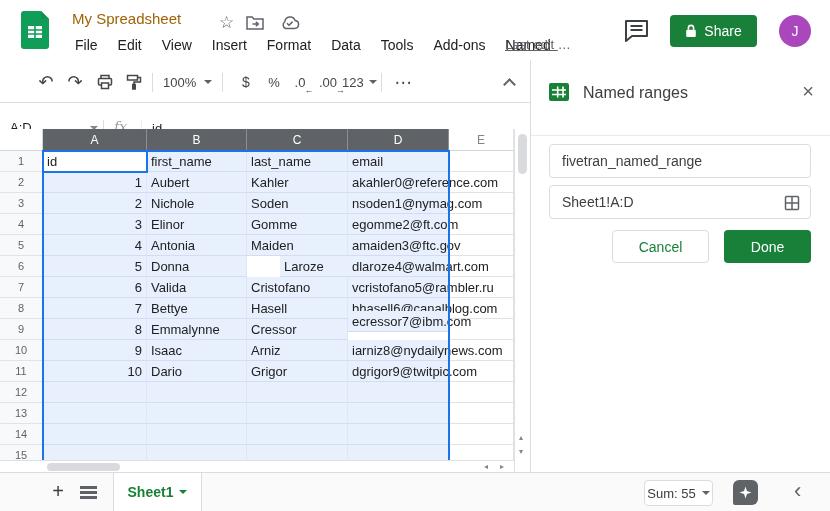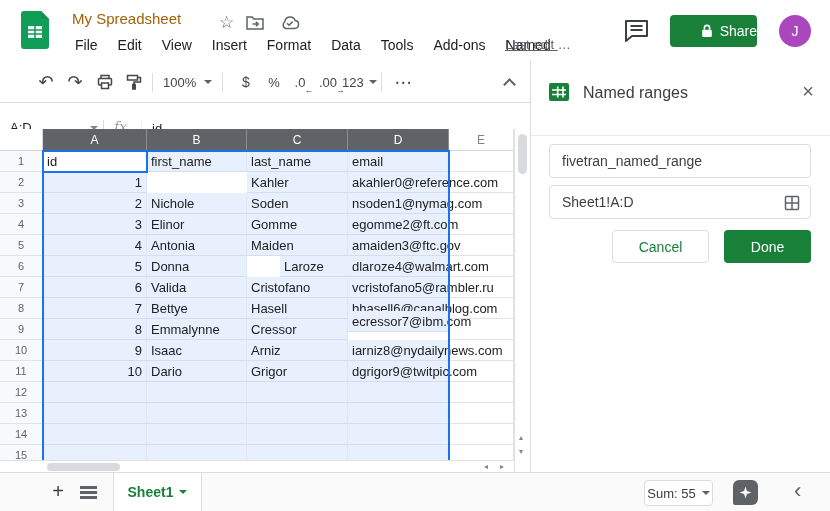--- a/index.html
+++ b/index.html
@@ -8,21 +8,21 @@
   .app { position:relative; width:830px; height:511px; background:#fff; overflow:hidden; }
   .abs { position:absolute; }
 
   
   .appbar { position:absolute; left:0; top:0; width:830px; height:60px; background:#fff; }
   .doc-title { position:absolute; left:72px; top:10px; font-size:15px; color:#a16207; white-space:nowrap; }
   .title-icon { position:absolute; top:13px; color:#5f6368; font-size:17px; line-height:20px; cursor:pointer; }
   .menubar { position:absolute; left:72px; top:36px; display:flex; gap:14px; font-size:14px; color:#202124; }
   .menu-item { padding:1px 3px; cursor:pointer; white-space:nowrap; }
   .last-edit { position:absolute; left:505px; top:37px; font-size:13px; color:#5f6368; text-decoration:underline; white-space:nowrap; max-width:70px; overflow:hidden; text-overflow:ellipsis; }
-  .share-btn { position:absolute; left:670px; top:15px; width:87px; height:32px; background:#188038; border-radius:4px; display:flex; align-items:center; justify-content:flex-end; gap:7px; color:#fff; font-size:14px; font-weight:500; cursor:pointer; }
+  .share-btn { position:absolute; left:670px; top:15px; width:87px; height:32px; background:#188038; border-radius:4px; display:flex; align-items:center; justify-content:center; gap:7px; color:#fff; font-size:14px; font-weight:500; cursor:pointer; }
   .avatar { position:absolute; left:779px; top:15px; width:32px; height:32px; border-radius:50%; background:#ab47bc; color:#fff; display:flex; align-items:center; justify-content:center; font-size:14px; font-weight:500; cursor:pointer; }
 
   
   .toolbar { position:absolute; left:0; top:61px; width:530px; height:42px; border-bottom:1px solid #dadce0; background:#fff; display:flex; align-items:center; }
   .tb { color:#444746; font-size:16px; display:inline-flex; align-items:center; justify-content:center; height:26px; min-width:26px; border-radius:2px; cursor:pointer; position:absolute; top:8px; }
   .tb-label { font-size:13px; color:#444746; }
   .tsep { position:absolute; top:12px; width:1px; height:19px; background:#dadce0; }
   .caret { width:0; height:0; border-left:4px solid transparent; border-right:4px solid transparent; border-top:4px solid #5f6368; display:inline-block; }
   .deci { position:relative; font-size:13px; }
   .deci .dar { position:absolute; font-size:9px; right:-8px; bottom:-5px; color:#444746; }
@@ -203,20 +203,21 @@
       <div class="rowhead" style="top: 253px; height: 21px;">12</div>
       <div class="rowhead" style="top: 274px; height: 21px;">13</div>
       <div class="rowhead" style="top: 295px; height: 21px;">14</div>
       <div class="rowhead" style="top: 316px; height: 21px;">15</div>
       <div class="cell" style="left: 43px; top: 22px; width: 104px; height: 21px; background: rgb(255, 255, 255); border-right: 1px solid rgb(221, 230, 245); border-bottom: 1px solid rgb(211, 221, 239); padding-left: 4px;">id</div>
       <div class="cell" style="left: 147px; top: 22px; width: 100px; height: 21px; background: rgb(232, 240, 253); border-right: 1px solid rgb(221, 230, 245); border-bottom: 1px solid rgb(211, 221, 239); padding-left: 4px;">first_name</div>
       <div class="cell" style="left: 247px; top: 22px; width: 101px; height: 21px; background: rgb(232, 240, 253); border-right: 1px solid rgb(221, 230, 245); border-bottom: 1px solid rgb(211, 221, 239); padding-left: 4px;">last_name</div>
       <div class="cell" style="left: 348px; top: 22px; width: 101px; height: 21px; background: rgb(232, 240, 253); border-right: 1px solid rgb(221, 230, 245); border-bottom: 1px solid rgb(211, 221, 239); padding-left: 4px; z-index: 2;">email</div>
       <div class="cell" style="left: 449px; top: 22px; width: 65px; height: 21px; background: rgb(255, 255, 255); border-right: 1px solid rgb(226, 226, 226); border-bottom: 1px solid rgb(226, 226, 226); padding-left: 4px;"></div>
       <div class="cell" style="left: 43px; top: 43px; width: 104px; height: 21px; background: rgb(232, 240, 253); border-right: 1px solid rgb(221, 230, 245); border-bottom: 1px solid rgb(211, 221, 239); justify-content: flex-end; padding-right: 4px;">1</div>
+      <div class="cell" style="left: 147px; top: 43px; width: 100px; height: 21px; background: rgb(232, 240, 253); border-right: 1px solid rgb(221, 230, 245); border-bottom: 1px solid rgb(211, 221, 239); padding-left: 4px;">Aubert</div>
       <div class="cell" style="left: 247px; top: 43px; width: 101px; height: 21px; background: rgb(232, 240, 253); border-right: 1px solid rgb(221, 230, 245); border-bottom: 1px solid rgb(211, 221, 239); padding-left: 4px;">Kahler</div>
       <div class="cell" style="left: 348px; top: 43px; width: 101px; height: 21px; background: rgb(232, 240, 253); border-right: 1px solid rgb(221, 230, 245); border-bottom: 1px solid rgb(211, 221, 239); padding-left: 4px; z-index: 2;">akahler0@reference.com</div>
       <div class="cell" style="left: 449px; top: 43px; width: 65px; height: 21px; background: rgb(255, 255, 255); border-right: 1px solid rgb(226, 226, 226); border-bottom: 1px solid rgb(226, 226, 226); padding-left: 4px;"></div>
       <div class="cell" style="left: 43px; top: 64px; width: 104px; height: 21px; background: rgb(232, 240, 253); border-right: 1px solid rgb(221, 230, 245); border-bottom: 1px solid rgb(211, 221, 239); justify-content: flex-end; padding-right: 4px;">2</div>
       <div class="cell" style="left: 147px; top: 64px; width: 100px; height: 21px; background: rgb(232, 240, 253); border-right: 1px solid rgb(221, 230, 245); border-bottom: 1px solid rgb(211, 221, 239); padding-left: 4px;">Nichole</div>
       <div class="cell" style="left: 247px; top: 64px; width: 101px; height: 21px; background: rgb(232, 240, 253); border-right: 1px solid rgb(221, 230, 245); border-bottom: 1px solid rgb(211, 221, 239); padding-left: 4px;">Soden</div>
       <div class="cell" style="left: 348px; top: 64px; width: 101px; height: 21px; background: rgb(232, 240, 253); border-right: 1px solid rgb(221, 230, 245); border-bottom: 1px solid rgb(211, 221, 239); padding-left: 4px; z-index: 2;">nsoden1@nymag.com</div>
       <div class="cell" style="left: 449px; top: 64px; width: 65px; height: 21px; background: rgb(255, 255, 255); border-right: 1px solid rgb(226, 226, 226); border-bottom: 1px solid rgb(226, 226, 226); padding-left: 4px;"></div>
       <div class="cell" style="left: 43px; top: 85px; width: 104px; height: 21px; background: rgb(232, 240, 253); border-right: 1px solid rgb(221, 230, 245); border-bottom: 1px solid rgb(211, 221, 239); justify-content: flex-end; padding-right: 4px;">3</div>
       <div class="cell" style="left: 147px; top: 85px; width: 100px; height: 21px; background: rgb(232, 240, 253); border-right: 1px solid rgb(221, 230, 245); border-bottom: 1px solid rgb(211, 221, 239); padding-left: 4px;">Elinor</div>

